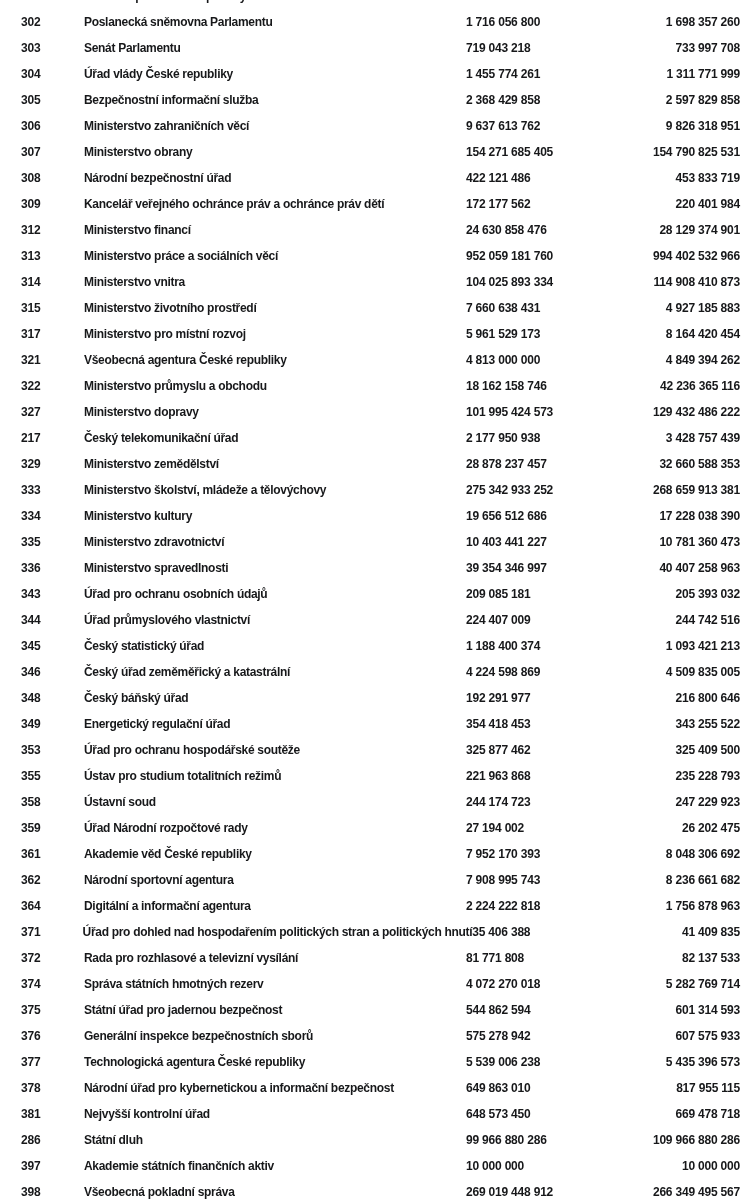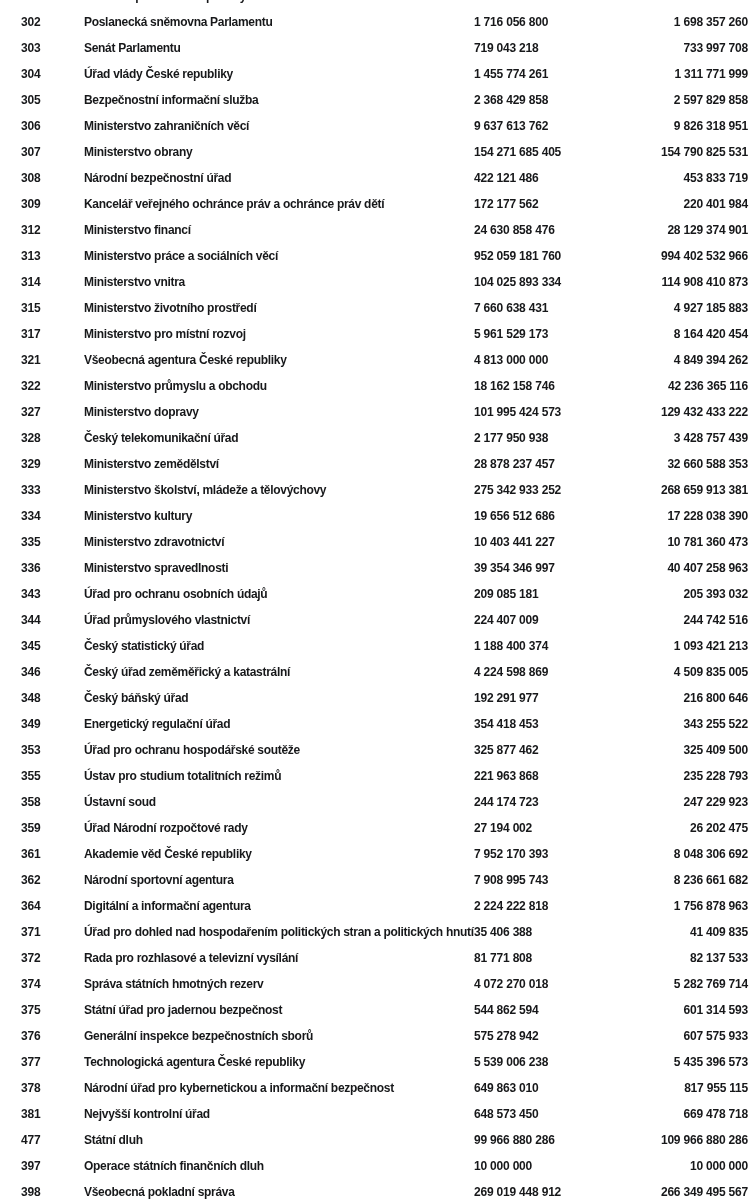--- a/index.html
+++ b/index.html
@@ -41,21 +41,21 @@
     flex: 1;
     overflow: visible;
     letter-spacing: -0.3px;
   }
   .cell.v1 {
     width: 130px;
   }
   .cell.v2 {
     width: 144px;
     text-align: right;
-    margin-right: 2px;
+    margin-right: 10px;
   }
 </style>
 </head>
 <body>
 
 <div class="budget-table" id="budget-table">
     <div class="row clipped">
       <div class="cell num">301</div>
       <div class="cell name">Kancelář prezidenta republiky</div>
       <div class="cell v1">1 043 580 000</div>
@@ -148,24 +148,24 @@
     <div class="row">
       <div class="cell num">322</div>
       <div class="cell name">Ministerstvo průmyslu a obchodu</div>
       <div class="cell v1">18 162 158 746</div>
       <div class="cell v2">42 236 365 116</div>
     </div>
     <div class="row">
       <div class="cell num">327</div>
       <div class="cell name">Ministerstvo dopravy</div>
       <div class="cell v1">101 995 424 573</div>
-      <div class="cell v2">129 432 433 222</div>
-    </div>
-    <div class="row">
-      <div class="cell num">328</div>
+      <div class="cell v2">129 432 486 222</div>
+    </div>
+    <div class="row">
+      <div class="cell num">217</div>
       <div class="cell name">Český telekomunikační úřad</div>
       <div class="cell v1">2 177 950 938</div>
       <div class="cell v2">3 428 757 439</div>
     </div>
     <div class="row">
       <div class="cell num">329</div>
       <div class="cell name">Ministerstvo zemědělství</div>
       <div class="cell v1">28 878 237 457</div>
       <div class="cell v2">32 660 588 353</div>
     </div>
@@ -313,28 +313,28 @@
       <div class="cell v1">649 863 010</div>
       <div class="cell v2">817 955 115</div>
     </div>
     <div class="row">
       <div class="cell num">381</div>
       <div class="cell name">Nejvyšší kontrolní úřad</div>
       <div class="cell v1">648 573 450</div>
       <div class="cell v2">669 478 718</div>
     </div>
     <div class="row">
-      <div class="cell num">477</div>
+      <div class="cell num">286</div>
       <div class="cell name">Státní dluh</div>
       <div class="cell v1">99 966 880 286</div>
       <div class="cell v2">109 966 880 286</div>
     </div>
     <div class="row">
       <div class="cell num">397</div>
-      <div class="cell name">Operace státních finančních dluh</div>
+      <div class="cell name">Akademie státních finančních aktiv</div>
       <div class="cell v1">10 000 000</div>
       <div class="cell v2">10 000 000</div>
     </div>
     <div class="row">
       <div class="cell num">398</div>
       <div class="cell name">Všeobecná pokladní správa</div>
       <div class="cell v1">269 019 448 912</div>
       <div class="cell v2">266 349 495 567</div>
     </div>
   </div>

